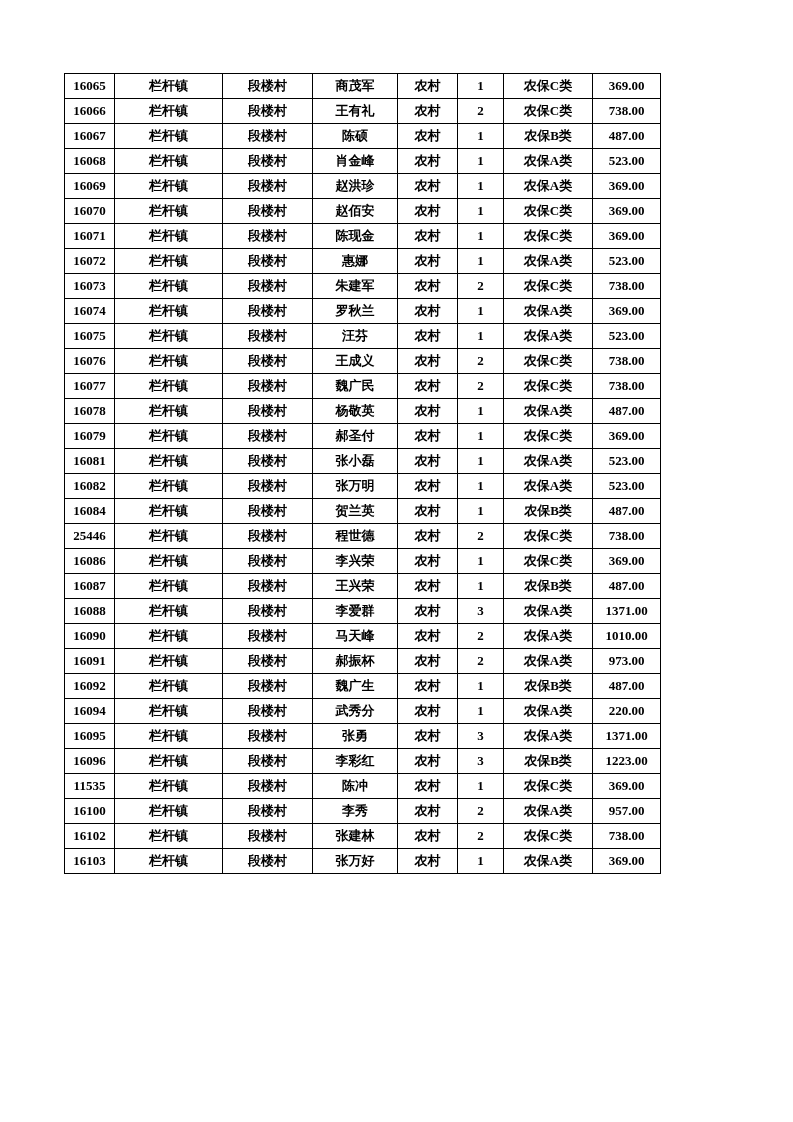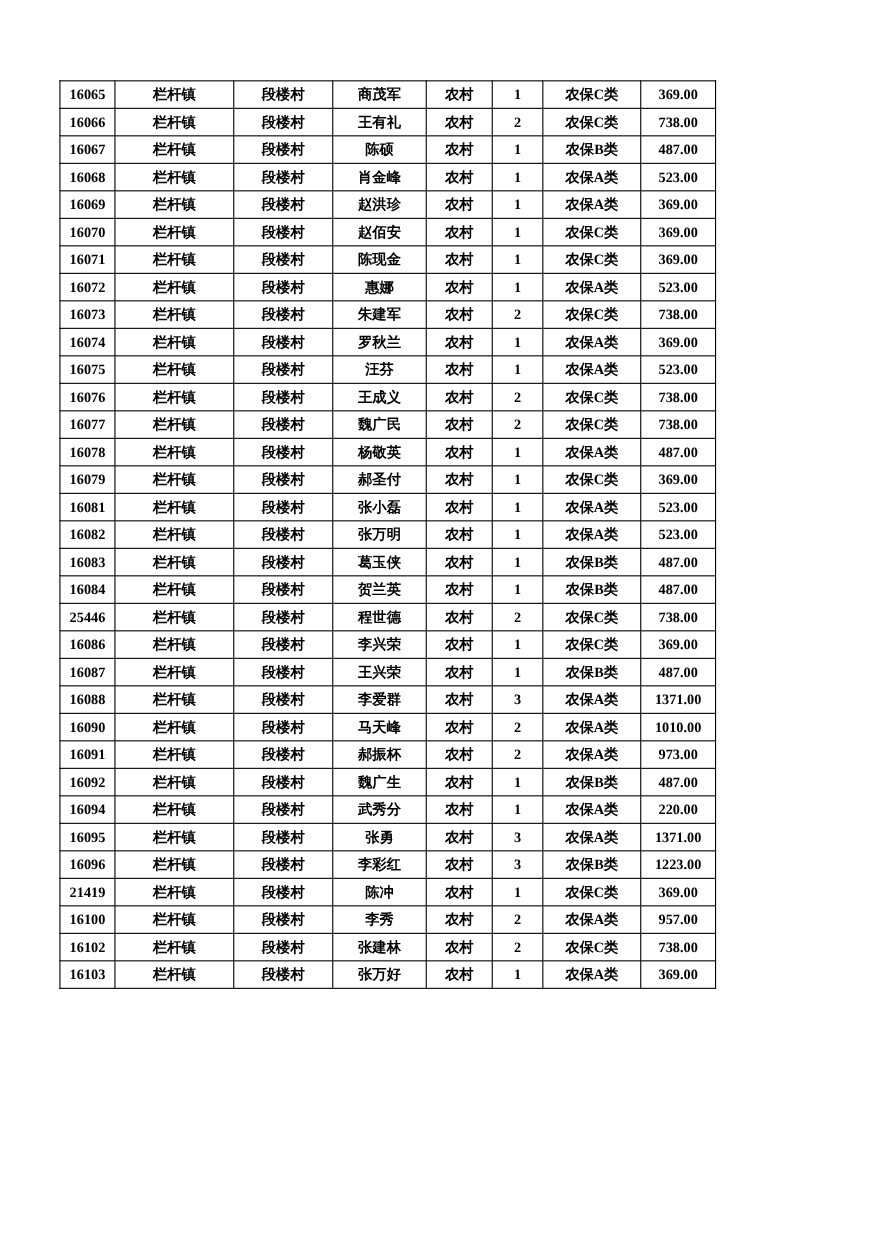--- a/index.html
+++ b/index.html
@@ -12,21 +12,21 @@
   }
   .page {
     position: relative;
     width: 793px;
     height: 1122px;
     background: #ffffff;
     overflow: hidden;
   }
   table.grid {
     position: absolute;
-    left: 54px;
+    left: 64px;
     top: 73px;
     border-collapse: collapse;
     table-layout: fixed;
     width: 596px;
     font-size: 13px;
     color: #000000;
   }
   table.grid td {
     border: 1px solid #000000;
     height: 24px;
@@ -228,30 +228,20 @@
           <td class="col-0">16082</td>
           <td class="col-1">栏杆镇</td>
           <td class="col-2">段楼村</td>
           <td class="col-3">张万明</td>
           <td class="col-4">农村</td>
           <td class="col-5">1</td>
           <td class="col-6">农保A类</td>
           <td class="col-7">523.00</td>
         </tr>
         <tr>
-          <td class="col-0">16083</td>
-          <td class="col-1">栏杆镇</td>
-          <td class="col-2">段楼村</td>
-          <td class="col-3">葛玉侠</td>
-          <td class="col-4">农村</td>
-          <td class="col-5">1</td>
-          <td class="col-6">农保B类</td>
-          <td class="col-7">487.00</td>
-        </tr>
-        <tr>
           <td class="col-0">16084</td>
           <td class="col-1">栏杆镇</td>
           <td class="col-2">段楼村</td>
           <td class="col-3">贺兰英</td>
           <td class="col-4">农村</td>
           <td class="col-5">1</td>
           <td class="col-6">农保B类</td>
           <td class="col-7">487.00</td>
         </tr>
         <tr>
@@ -348,21 +338,21 @@
           <td class="col-0">16096</td>
           <td class="col-1">栏杆镇</td>
           <td class="col-2">段楼村</td>
           <td class="col-3">李彩红</td>
           <td class="col-4">农村</td>
           <td class="col-5">3</td>
           <td class="col-6">农保B类</td>
           <td class="col-7">1223.00</td>
         </tr>
         <tr>
-          <td class="col-0">21419</td>
+          <td class="col-0">11535</td>
           <td class="col-1">栏杆镇</td>
           <td class="col-2">段楼村</td>
           <td class="col-3">陈冲</td>
           <td class="col-4">农村</td>
           <td class="col-5">1</td>
           <td class="col-6">农保C类</td>
           <td class="col-7">369.00</td>
         </tr>
         <tr>
           <td class="col-0">16100</td>

